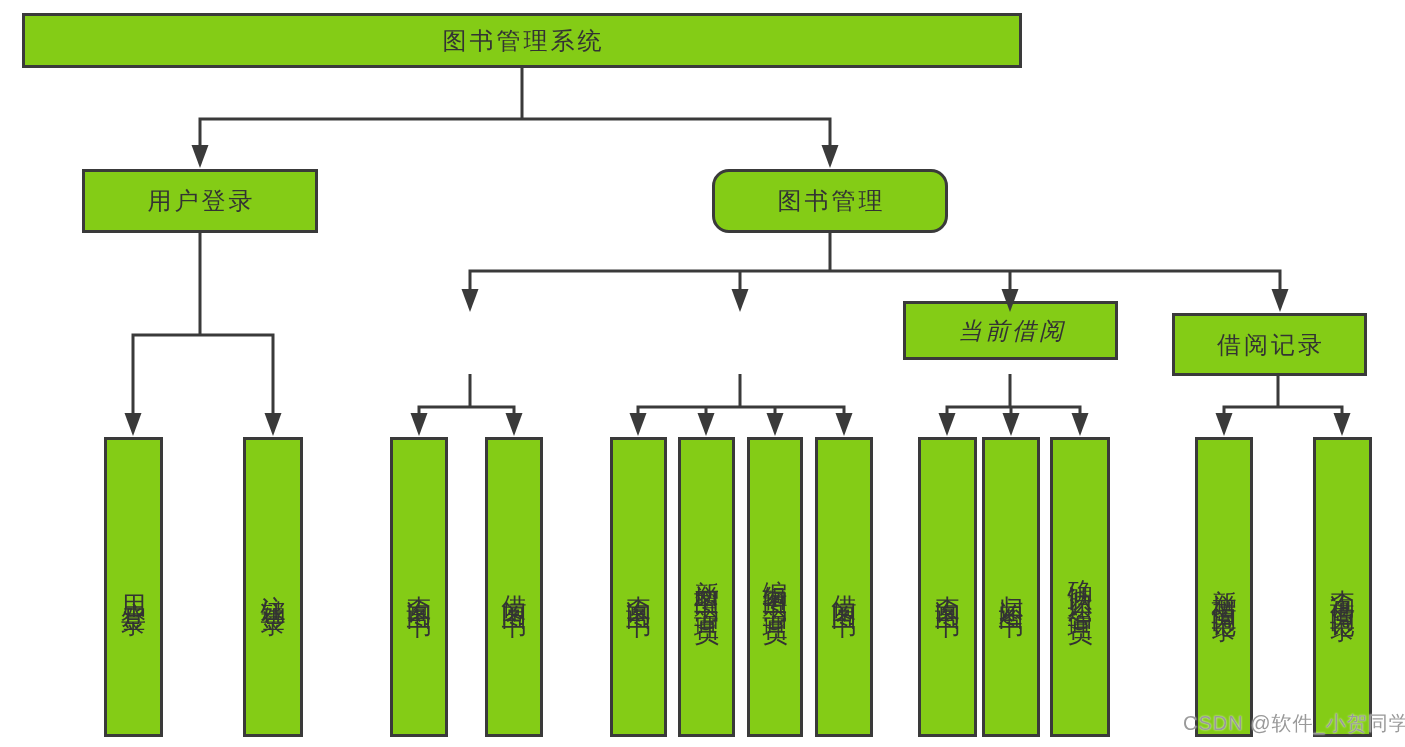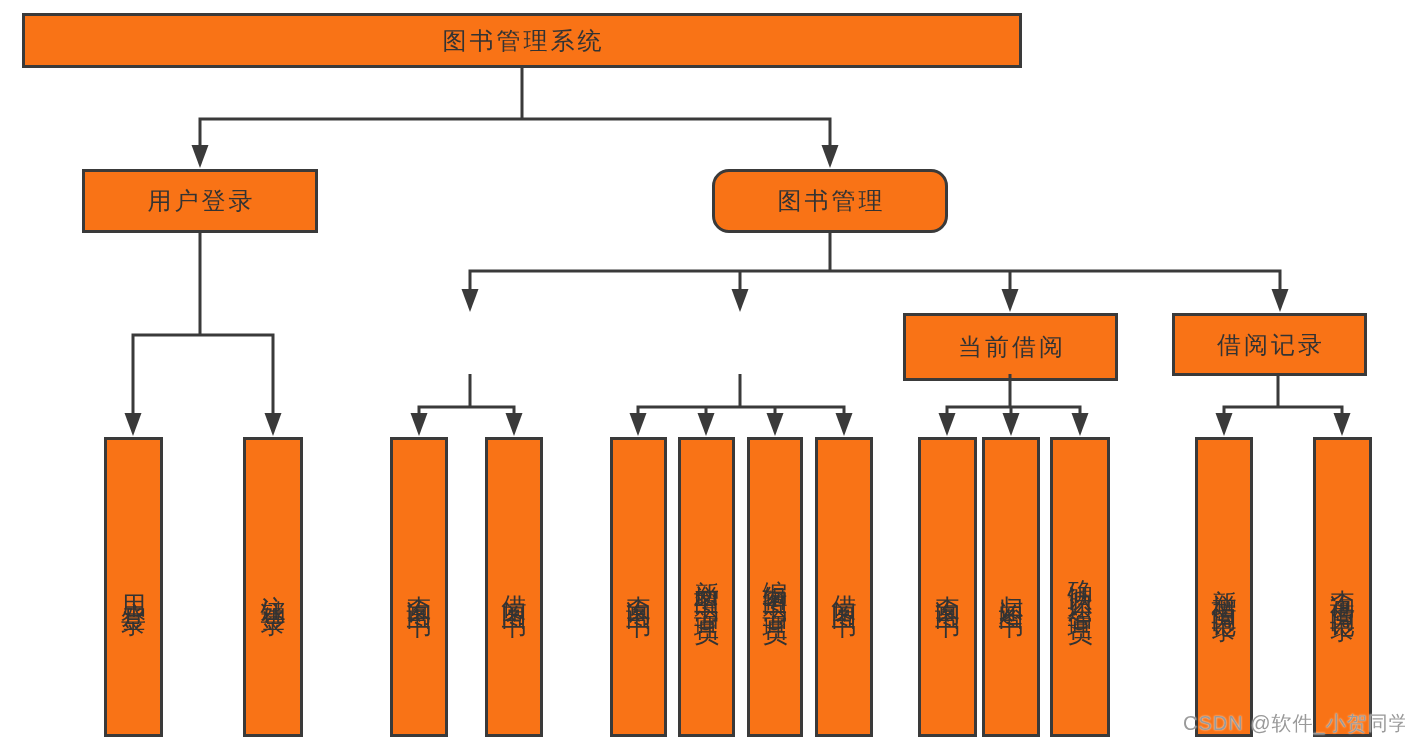--- a/index.html
+++ b/index.html
@@ -20,21 +20,21 @@
     left: 0;
     top: 0;
     width: 1405px;
     height: 747px;
     z-index: 2;
     pointer-events: none;
   }
   .box {
     position: absolute;
     box-sizing: border-box;
-    background: #f97316;
+    background: #84cc16;
     border: 3px solid #3a3a3a;
     display: flex;
     align-items: center;
     justify-content: center;
     color: #333333;
     z-index: 1;
     text-align: left;
   }
   .box.h {
     font-size: 24px;
@@ -109,21 +109,21 @@
       <use href="#ah" transform="translate(1224,436)"></use>
       <use href="#ah" transform="translate(1342,436)"></use>
     </g>
   </svg>
 
   <div class="box h" style="left:22px; top:13px; width:1000px; height:55px;">图书管理系统</div>
 
   <div class="box h" style="left:82px; top:169px; width:236px; height:64px;">用户登录</div>
   <div class="box h" style="left:712px; top:169px; width:236px; height:64px;border-radius:17px;">图书管理</div>
 
-  <div class="box h" style="left:903px; top:313px; width:215px; height:68px;">当前借阅</div>
+  <div class="box h" style="left:903px; top:301px; width:215px; height:59px;font-style:italic;">当前借阅</div>
   <div class="box h" style="left:1172px; top:313px; width:195px; height:63px;">借阅记录</div>
 
   <div class="box v" style="left:104px; top:437px; width:59px; height:300px;">用户登录</div>
   <div class="box v" style="left:243px; top:437px; width:60px; height:300px;">注销登录</div>
 
   <div class="box v" style="left:390px; top:437px; width:58px; height:300px;">查询图书</div>
   <div class="box v" style="left:485px; top:437px; width:58px; height:300px;">借阅图书</div>
 
   <div class="box v" style="left:610px; top:437px; width:57px; height:300px;">查询图书</div>
   <div class="box v" style="left:678px; top:437px; width:57px; height:300px;">新增图书（管理员）</div>

